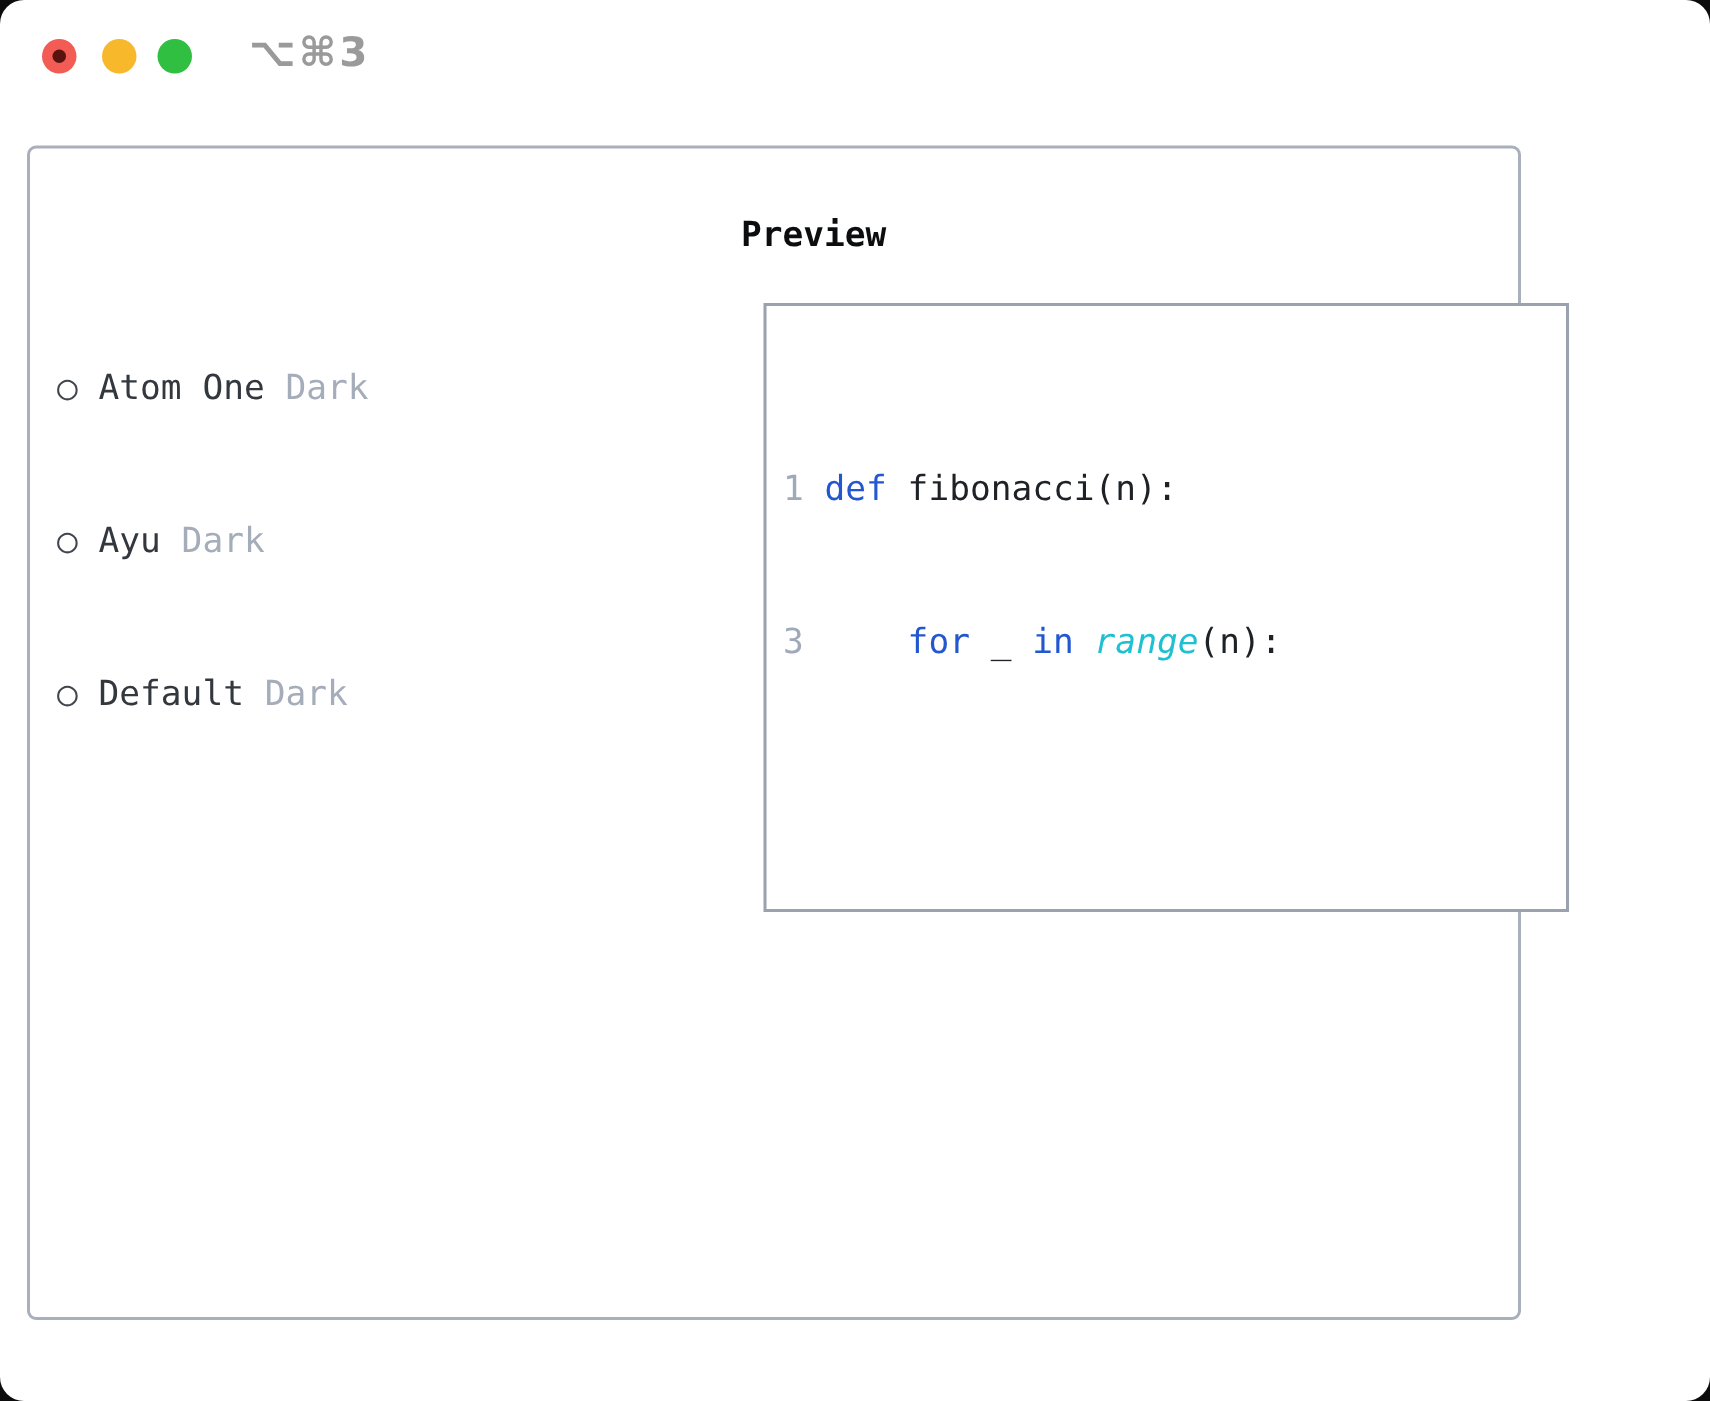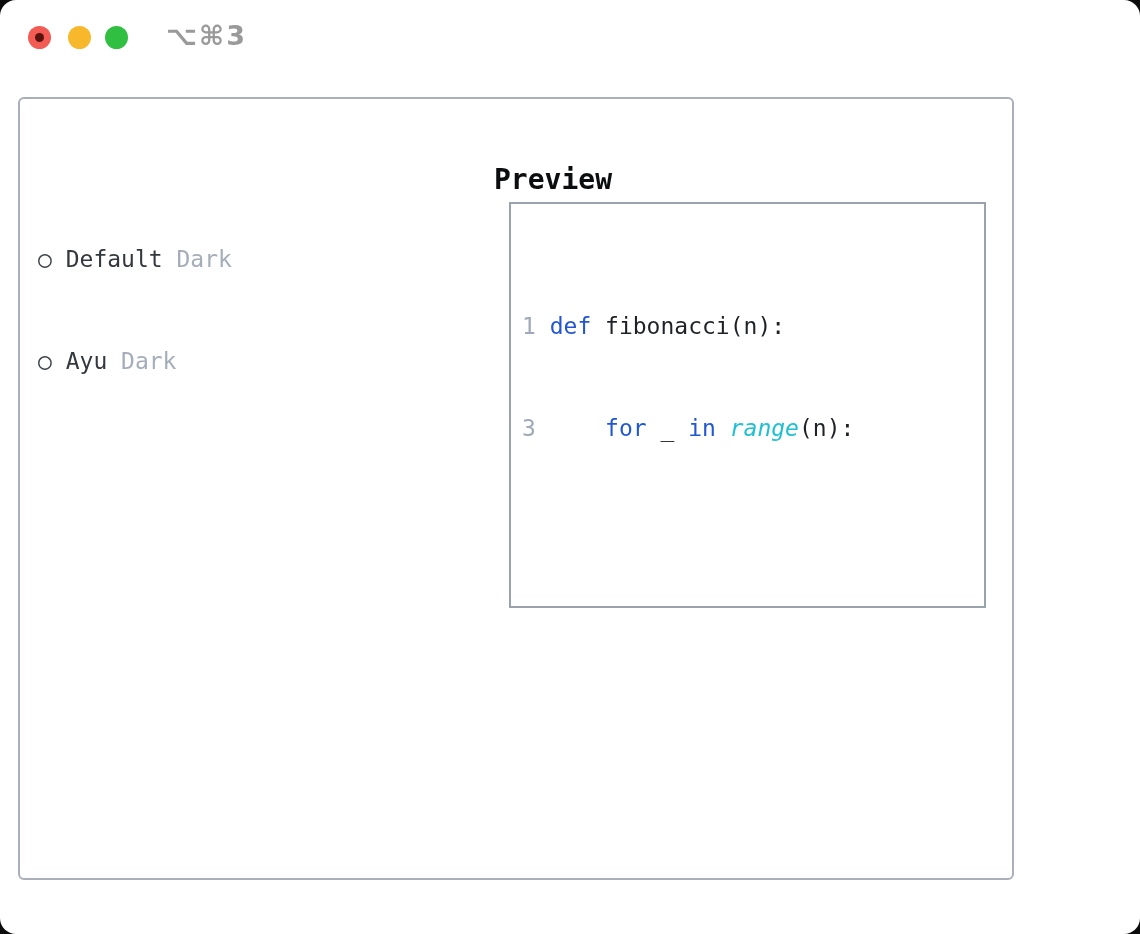--- a/index.html
+++ b/index.html
@@ -49,24 +49,24 @@
     font-size:23px;line-height:34px;white-space:pre;color:var(--ui-fg);
   }
   .row{height:34px;}
   .prompt{display:inline-block;width:2ch;font-weight:bold;color:var(--hdr);}
   .list-title{font-weight:bold;color:var(--hdr);}
   .bullet{display:inline-block;width:2ch;color:#40464e;}
   .tag{color:var(--muted-gray);margin-left:1ch;}
   
   .preview-title{
     position:absolute;left:474px;top:41px;height:34px;line-height:34px;
-    font-size:28px;font-weight:bold;color:var(--hdr);white-space:pre;margin-top:23px;
+    font-size:23px;font-weight:bold;color:var(--hdr);white-space:pre;
   }
   .preview-box{
-    position:absolute;left:489px;top:103px;width:477px;height:406px;
+    position:absolute;left:489px;top:103px;width:537px;height:406px;
     border:2px solid var(--box-border);background:#fff;
     padding:37px 0 0 11px;
     font-size:23px;line-height:34px;white-space:pre;color:var(--code-fg);
     overflow:hidden;
   }
   .codeline{height:34px;}
   .ln{display:inline-block;width:2ch;color:var(--line-number-gray);}
   .kw{color:var(--keyword-blue);}
   .fg{color:var(--code-fg);}
   .cy{color:var(--function-cyan);font-style:italic;}
@@ -79,22 +79,23 @@
 
   <button class="light light-red"></button>
   <button class="light light-yellow"></button>
   <button class="light light-green"></button>
   <div class="shortcut">⌥⌘3</div>
 
   <div class="panel">
 
     <div class="col-left">
 
+      <div class="row"><span class="bullet">○</span><span class="nm">Atom One</span><span class="tag">Dark</span></div>
+      <div class="row"><span class="bullet">○</span><span class="nm">Ayu</span><span class="tag">Dark</span></div>
       <div class="row"><span class="bullet">○</span><span class="nm">Default</span><span class="tag">Dark</span></div>
-      <div class="row"><span class="bullet">○</span><span class="nm">Ayu</span><span class="tag">Dark</span></div>
       
       
       
       
       
       
 
       
       
       

